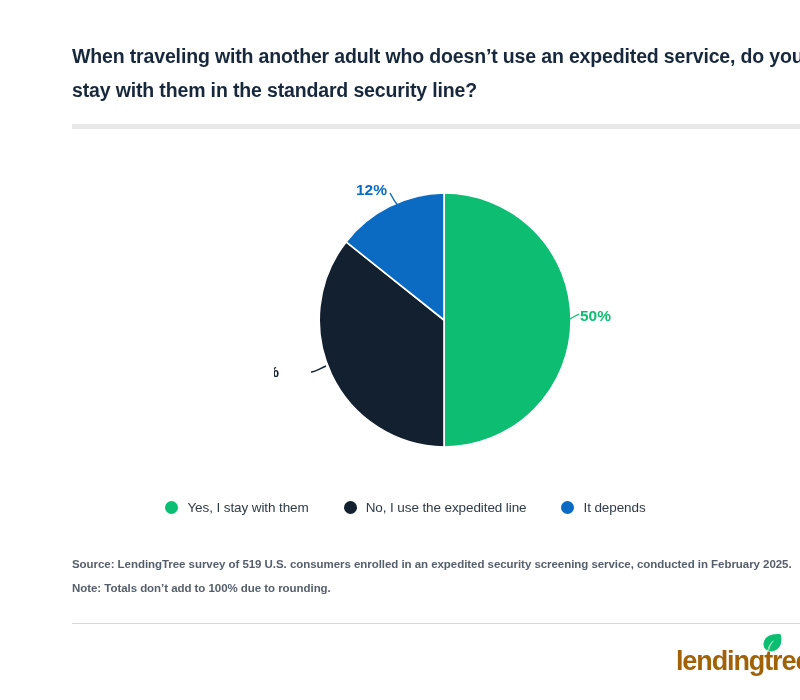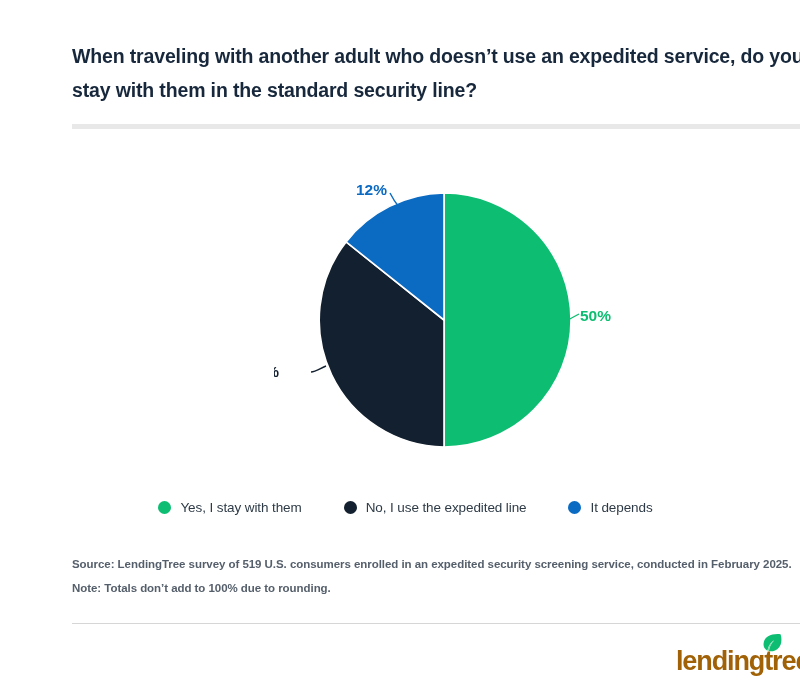--- a/index.html
+++ b/index.html
@@ -62,21 +62,21 @@
 
   
   .legend {
     position: absolute;
     left: 0;
     top: 500px;
     width: 723px;
     display: flex;
     justify-content: center;
     align-items: center;
-    gap: 18px;
+    gap: 11px;
   }
   .legend-item {
     display: flex;
     align-items: center;
     margin-right: 24px;
   }
   .legend-item:last-child {
     margin-right: 0;
   }
   .legend-dot {

